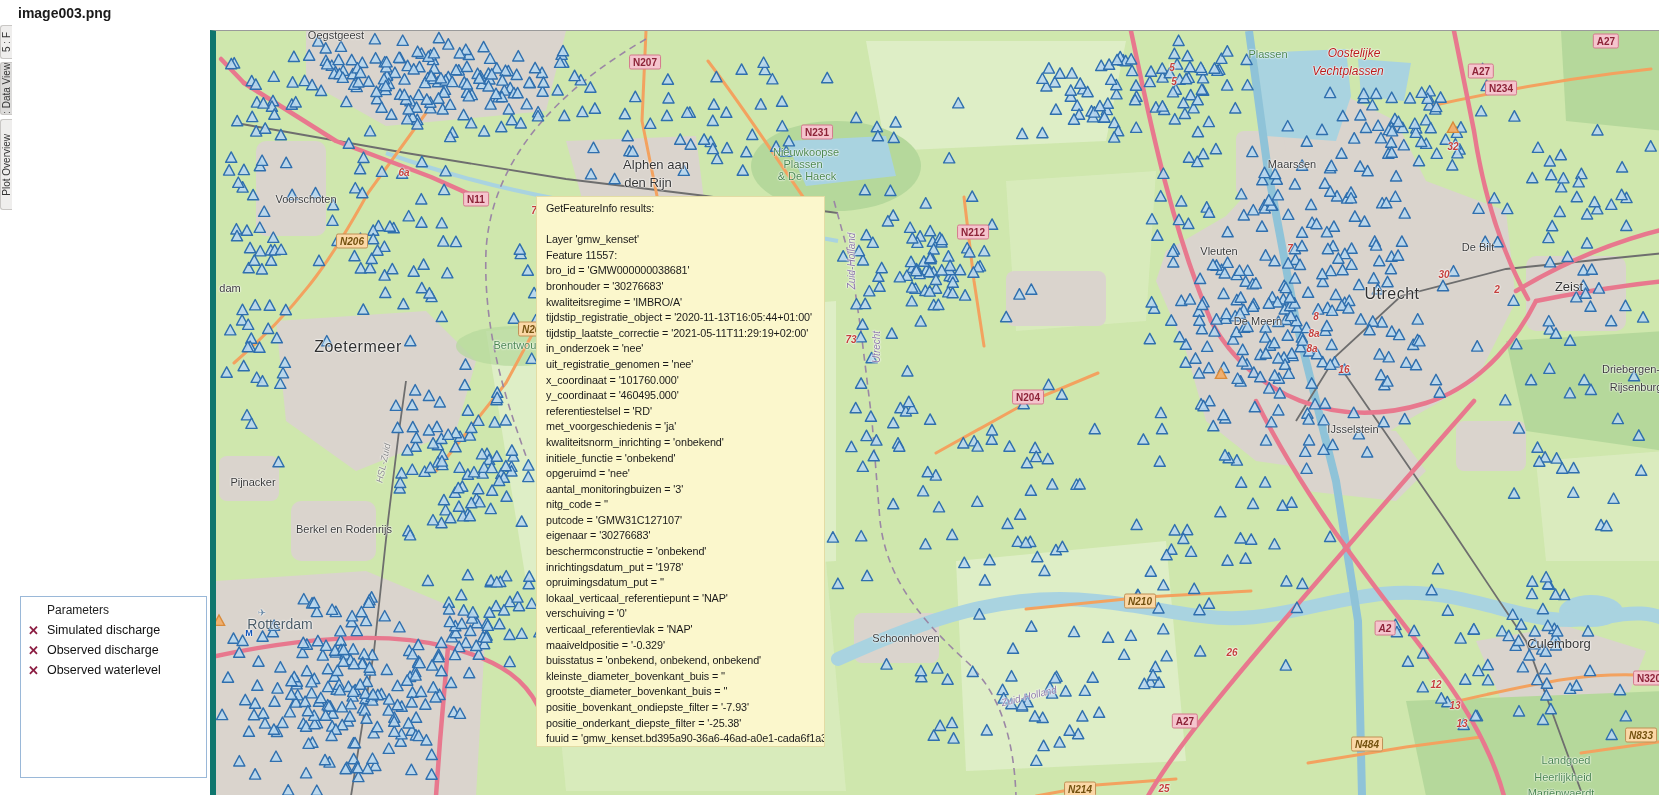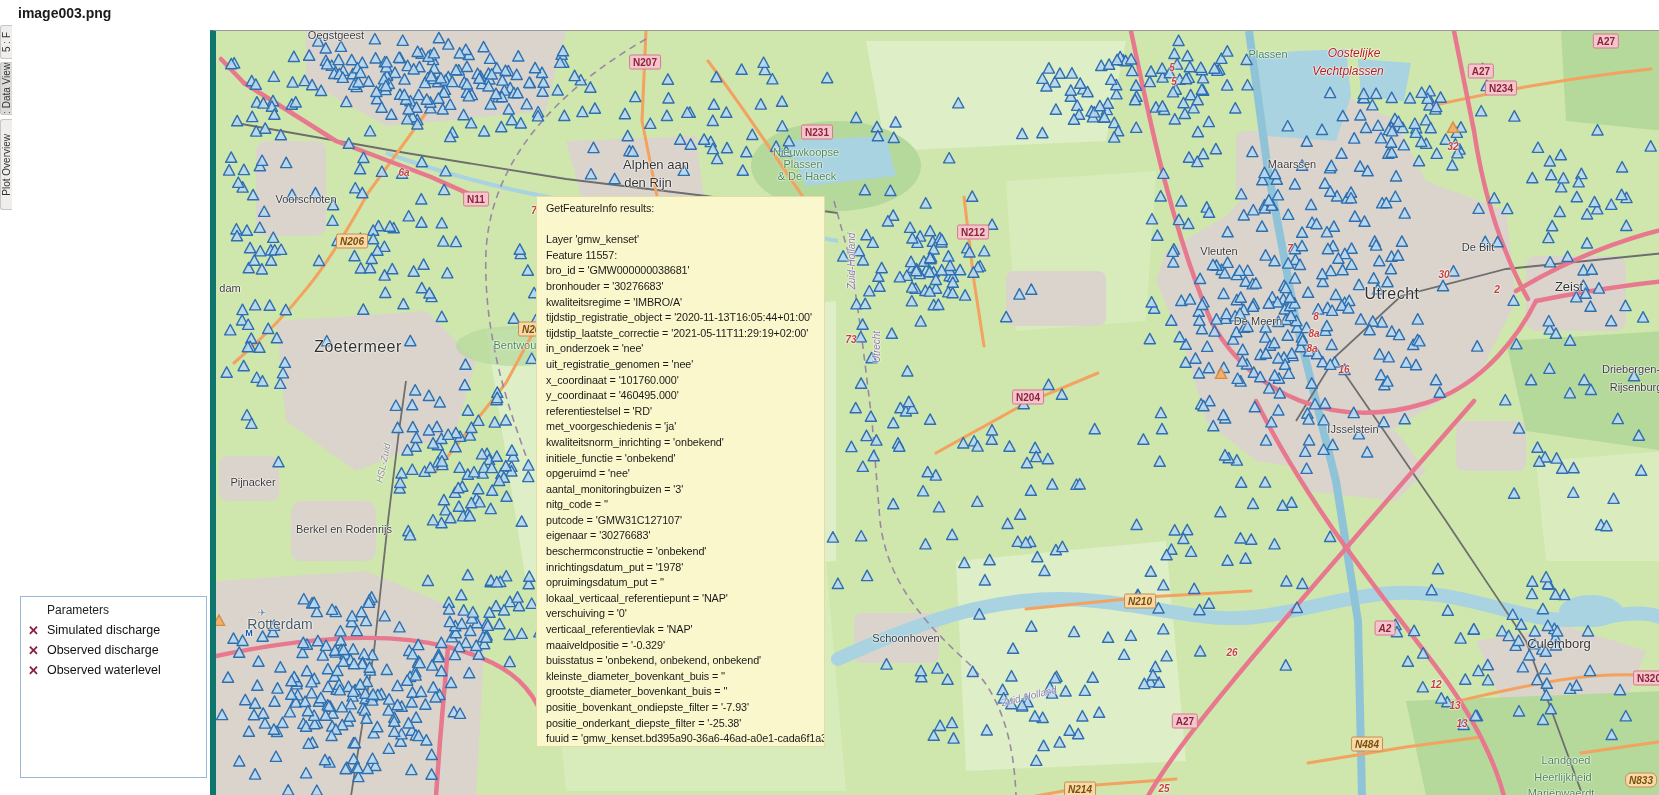--- a/index.html
+++ b/index.html
@@ -1692,21 +1692,21 @@
         <div class="badge a" style="left: 812px; top: 366px;">N204</div>
         <div class="badge a" style="left: 1265px; top: 40px;">A27</div>
         <div class="badge a" style="left: 1285px; top: 57px;">N234</div>
         <div class="badge a" style="left: 1390px; top: 10px;">A27</div>
         <div class="badge n" style="left: 924px; top: 570px;">N210</div>
         <div class="badge a" style="left: 969px; top: 690px;">A27</div>
         <div class="badge a" style="left: 1169px; top: 597px; font-style: italic;">A2</div>
         <div class="badge n" style="left: 1151px; top: 713px;">N484</div>
         <div class="badge n" style="left: 864px; top: 758px;">N214</div>
         <div class="badge a" style="left: 1433px; top: 647px;">N320</div>
-        <div class="badge n" style="left: 1425px; top: 749px; border-radius: 6px;">N833</div>
+        <div class="badge n" style="left: 1425px; top: 704px;">N833</div>
         <div class="lbl exit" style="left: 956px; top: 36px;">5</div>
         <div class="lbl exit" style="left: 958px; top: 50px;">5</div>
         <div class="lbl exit" style="left: 188px; top: 141px;">6a</div>
         <div class="lbl exit" style="left: 318px; top: 179px;">7</div>
         <div class="lbl exit" style="left: 1074px; top: 217px;">7</div>
         <div class="lbl exit" style="left: 1100px; top: 285px;">8</div>
         <div class="lbl exit" style="left: 1098px; top: 302px;">8a</div>
         <div class="lbl exit" style="left: 1096px; top: 317px;">8a</div>
         <div class="lbl exit" style="left: 1128px; top: 338px;">16</div>
         <div class="lbl exit" style="left: 1228px; top: 243px;">30</div>

